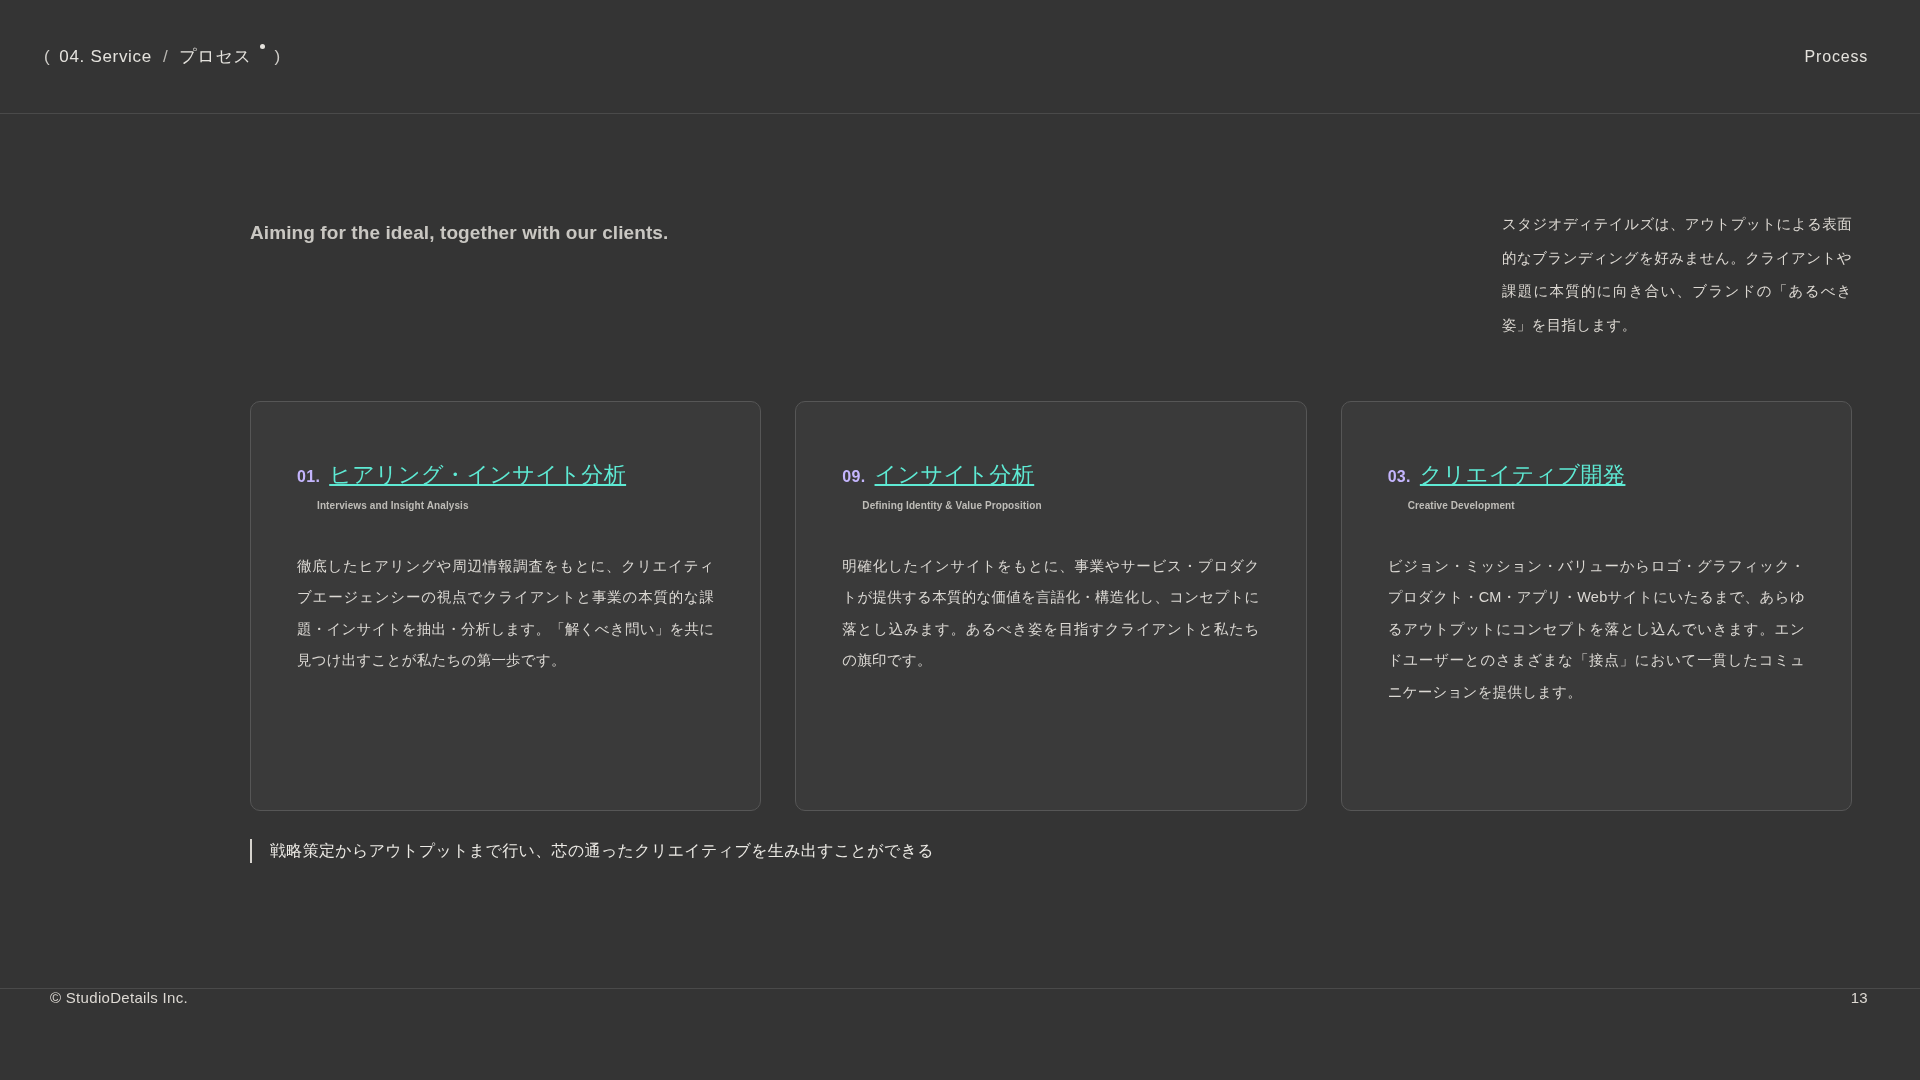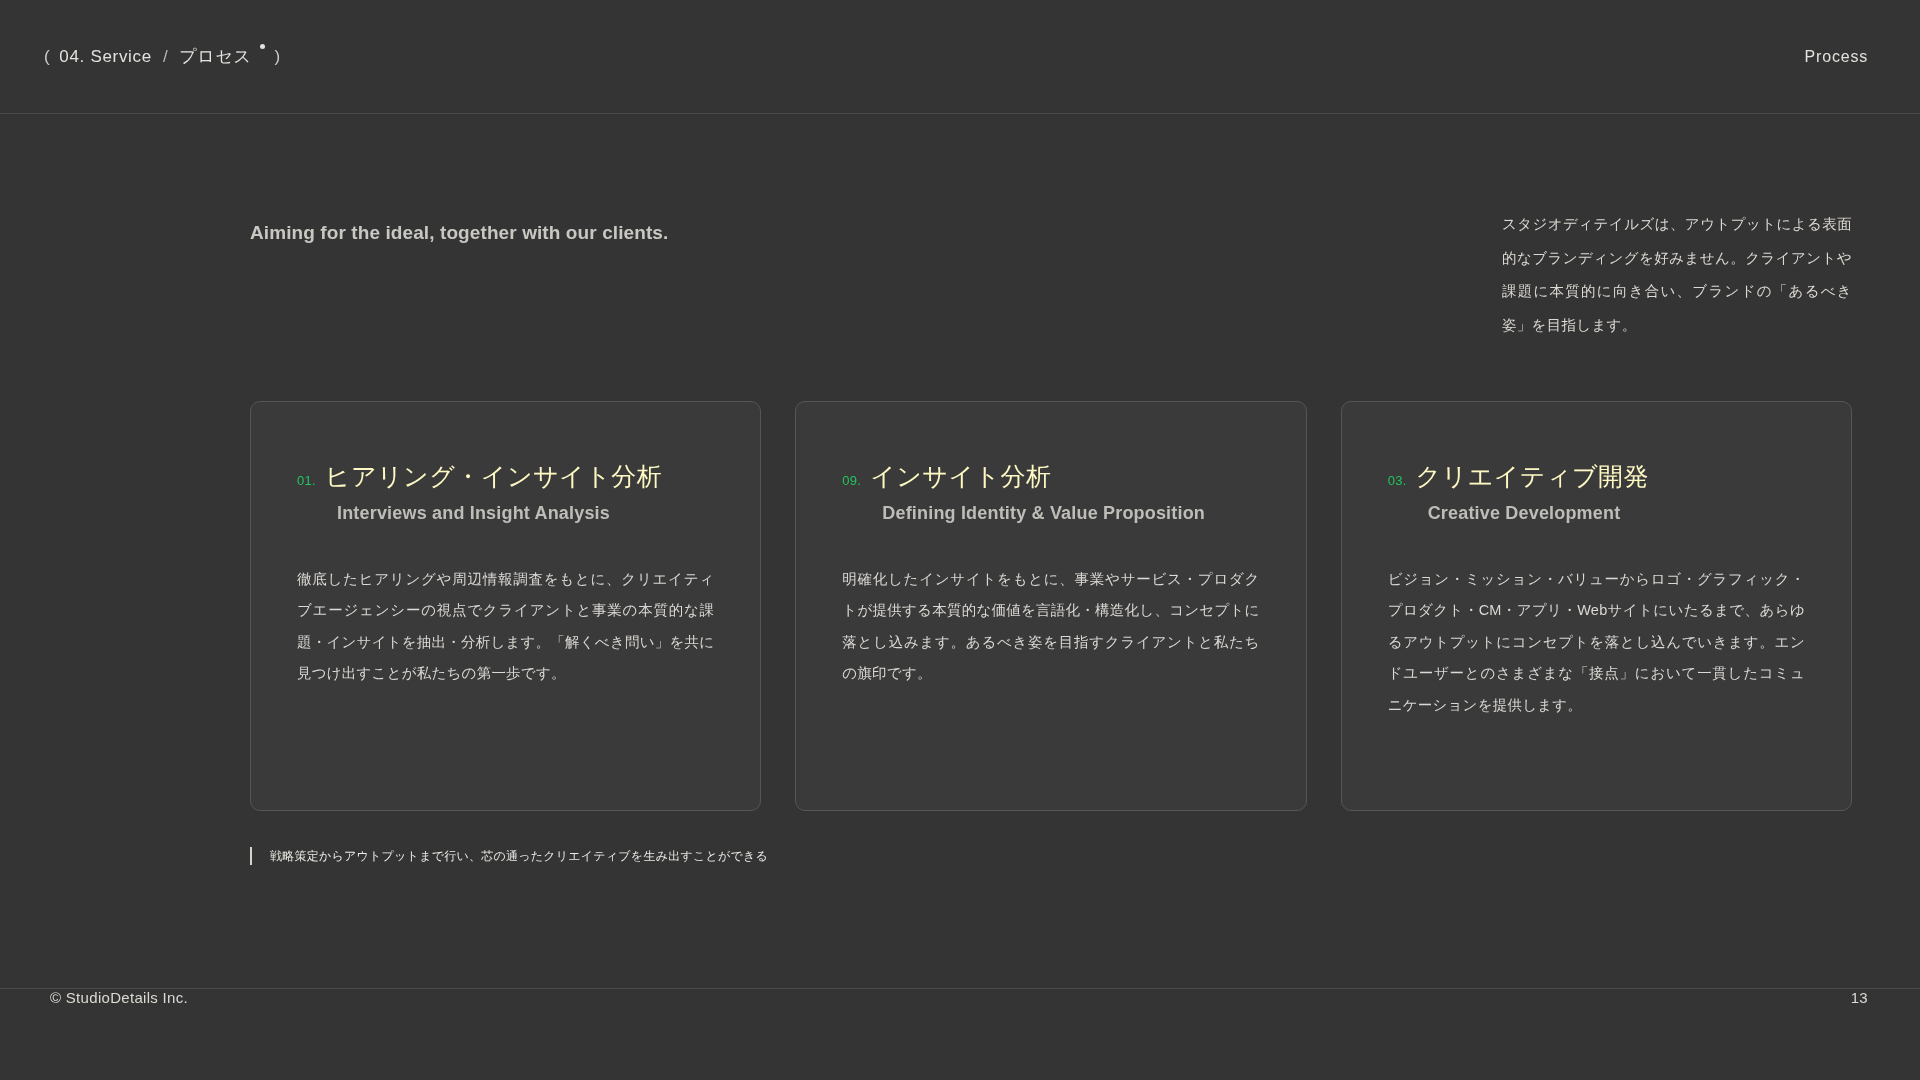--- a/index.html
+++ b/index.html
@@ -117,54 +117,55 @@
     background: #3a3a3a;
     padding: 58px 46px 0 46px;
   }
 
   .card-head {
     display: flex;
     align-items: baseline;
     gap: 9px;
   }
   .card-num {
-    font-size: 13px;
-    font-weight: 400;
-    letter-spacing: 0.02em;
-    color: #22c55e;
+    font-size: 16px;
+    font-weight: 700;
+    letter-spacing: 0.02em;
+    color: #c4b5fd;
   }
   .card-title-jp {
-    font-size: 25px;
+    font-size: 22px;
     font-weight: 500;
     letter-spacing: 0.02em;
-    color: #fef9c3;
+    color: #5eead4;
+    text-decoration: underline;
   }
   .card-title-en {
     margin-top: 10px;
-    margin-left: 40px;
-    font-size: 18px;
+    margin-left: 20px;
+    font-size: 10px;
     font-weight: bold;
     letter-spacing: 0.01em;
     color: #bfbdb8;
   }
   .card-body {
     margin-top: 40px;
     font-size: 14.5px;
     line-height: 2.18;
     letter-spacing: 0.015em;
     color: #dcd9d4;
     text-align: justify;
   }
 
   
   .callout {
-    margin-top: 36px;
+    margin-top: 28px;
     padding-left: 18px;
     border-left: 2px solid #d6d3cd;
-    font-size: 12px;
+    font-size: 16px;
     letter-spacing: 0.02em;
     color: #ecead f;
     color: #eceae5;
     line-height: 1.5;
   }
 
   
   .footer {
     height: 92px;
     flex: 0 0 92px;

